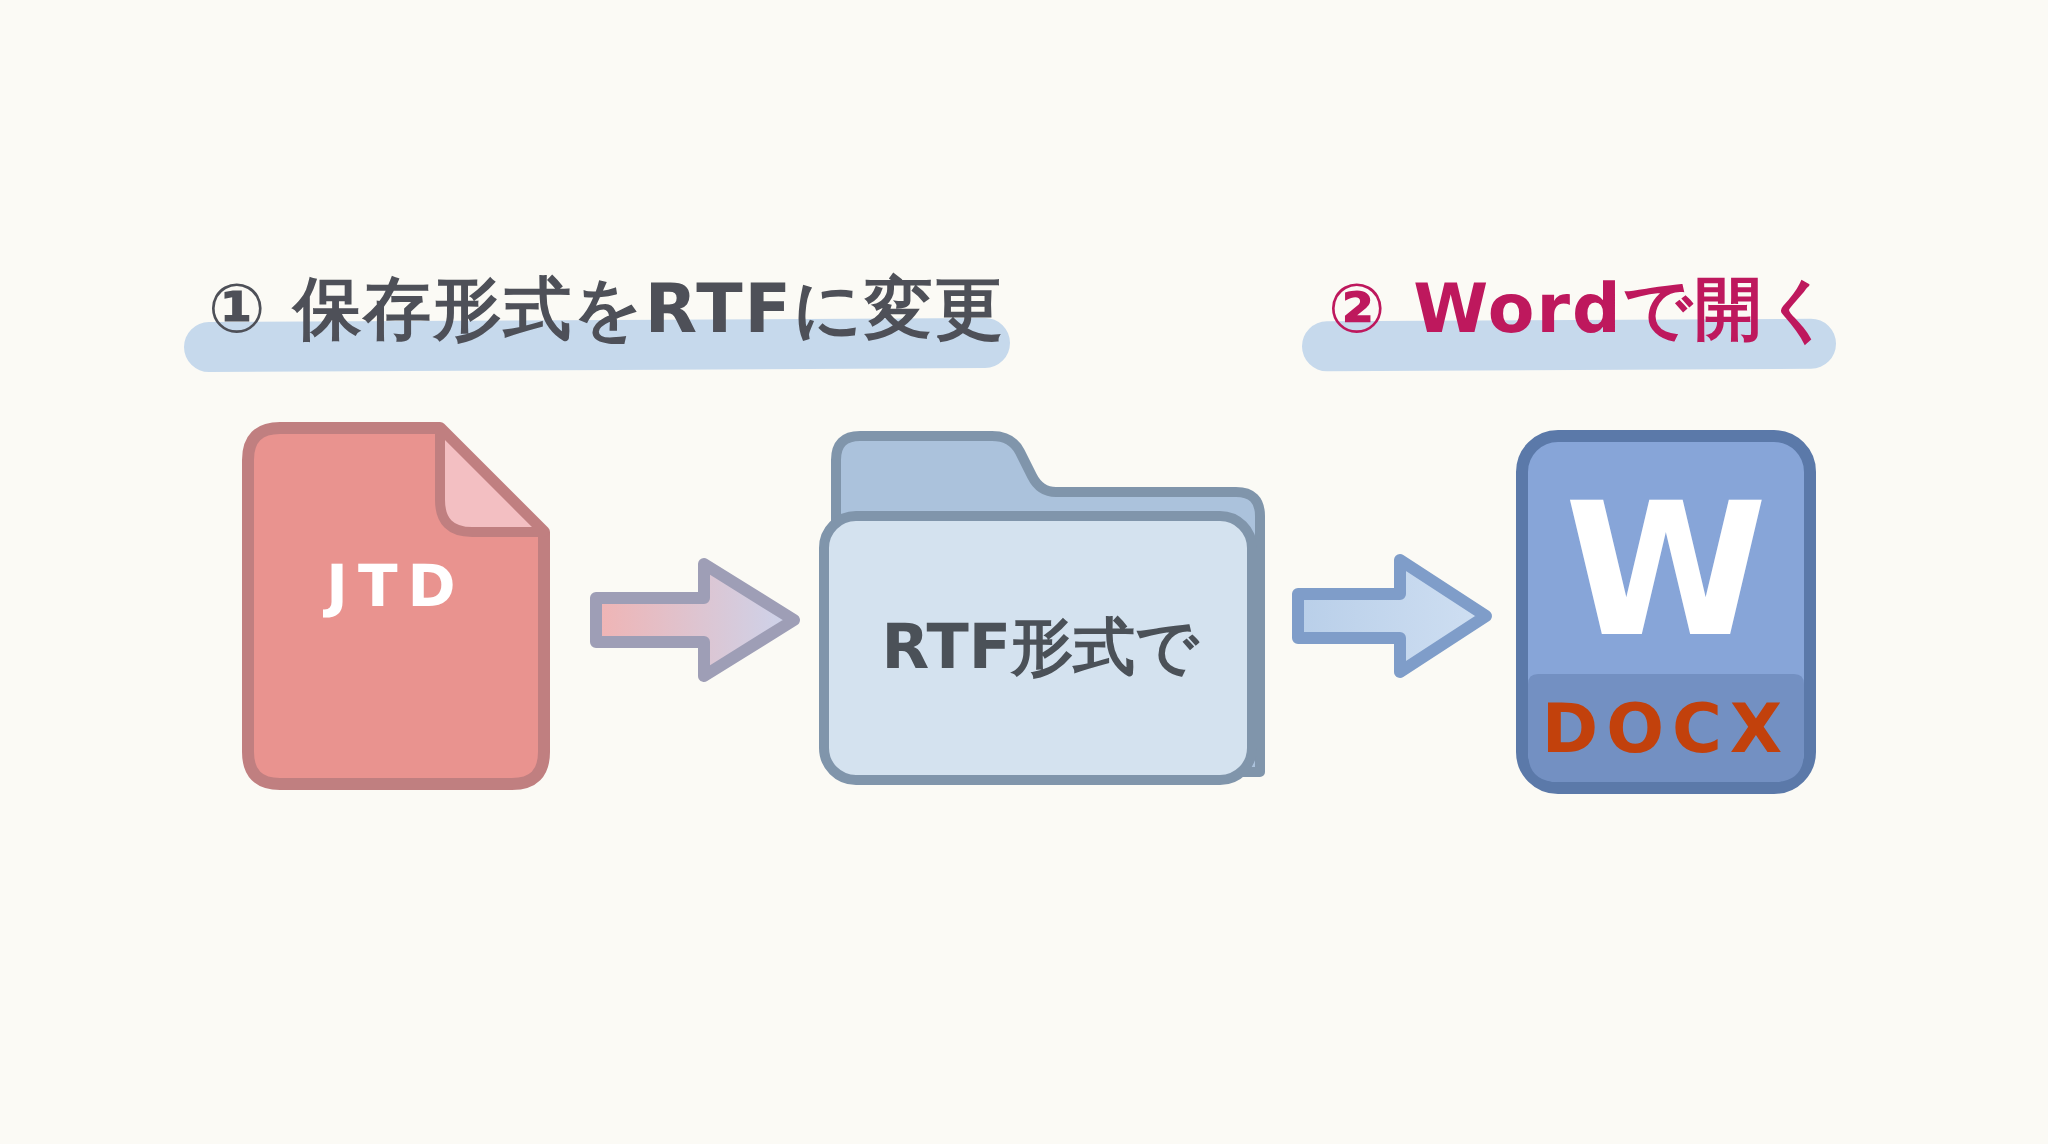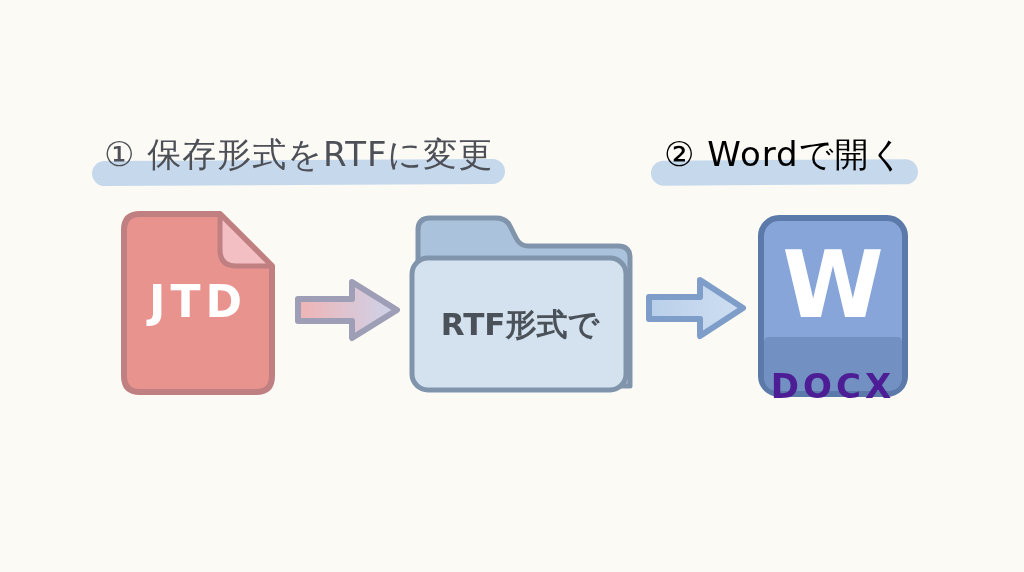--- a/index.html
+++ b/index.html
@@ -21,32 +21,32 @@
     height: 25px;
     border-radius: 13px;
     z-index: 1;
   }
   .hl1 { left: 92px;  top: 160px; width: 413px; transform: rotate(-0.3deg); }
   .hl2 { left: 651px; top: 160px; width: 267px; transform: rotate(-0.3deg); }
   .step-label {
     position: absolute;
     z-index: 2;
     font-size: 34px;
-    font-weight: 400;
+    font-weight: 700;
     letter-spacing: 1px;
     white-space: nowrap;
   }
   .step1 { left: 104px; top: 132px; }
   .step2 { left: 664px; top: 132px; }
 
   .jtd-svg    { left: 116px; top: 206px; width: 164px; height: 194px; }
   .jtd-label  {
     left: 116px; top: 276px; width: 164px;
     text-align: center;
-    font-size: 44px; font-weight: bold; letter-spacing: 5px;
+    font-size: 29px; font-weight: bold; letter-spacing: 5px;
     z-index: 2;
   }
 
   .arrow1 { left: 292px; top: 274px; width: 112px; height: 72px; }
   .arrow2 { left: 644px; top: 272px; width: 104px; height: 72px; }
 
   .folder-svg   { left: 402px; top: 206px; width: 236px; height: 196px; }
   .folder-label {
     left: 402px; top: 283px; width: 236px;
     text-align: center;
@@ -71,21 +71,21 @@
 </style>
 </head>
 <body>
 
 <div class="canvas">
 
   <div class="hl hl1" style="background-color: rgb(198, 217, 236);"></div>
   <div class="step-label step1" style="color: rgb(78, 80, 88);">① 保存形式をRTFに変更</div>
 
   <div class="hl hl2" style="background-color: rgb(198, 217, 236);"></div>
-  <div class="step-label step2" style="color: #000000;">② Wordで開く</div>
+  <div class="step-label step2" style="color: #be185d;">② Wordで開く</div>
 
   <svg class="abs jtd-svg" viewBox="0 0 164 194">
     <path d="M 24 8 L 104 8 L 156 60 L 156 170 Q 156 186 140 186 L 24 186 Q 8 186 8 170 L 8 24 Q 8 8 24 8 Z" stroke-width="6" stroke-linejoin="round" fill="#e9938f" stroke="#c07f80"></path>
     <path d="M 104 8 L 104 44 Q 104 60 120 60 L 156 60 Z" stroke-width="5" stroke-linejoin="round" fill="#f3bfc2" stroke="#c07f80"></path>
   </svg>
   <div class="abs jtd-label" style="color: rgb(255, 255, 255);">JTD</div>
 
   <svg class="abs arrow1" viewBox="0 0 112 72">
     <defs>
       <linearGradient id="arrow1-grad" x1="0" y1="0" x2="1" y2="0">
@@ -112,15 +112,15 @@
       </linearGradient>
     </defs>
     <polygon points="5,25 56,25 56,8 99,36 56,64 56,47 5,47" fill="url(#arrow2-grad)" stroke-width="6" stroke-linejoin="round" stroke="#7f9dc9"></polygon>
   </svg>
 
   <svg class="abs word-svg" viewBox="0 0 160 192">
     <rect x="8" y="8" width="144" height="176" rx="18" stroke-width="6" fill="#87a5d8" stroke="#5b79a9"></rect>
     <path d="M 11 132 Q 11 127 16 127 L 144 127 Q 149 127 149 132 L 149 166 Q 149 181 134 181 L 26 181 Q 11 181 11 166 Z" fill="#7390c2"></path>
   </svg>
   <div class="abs word-letter" style="color: rgb(255, 255, 255);">W</div>
-  <div class="abs word-badge" style="color: #4c1d95; margin-top: 21px;">DOCX</div>
+  <div class="abs word-badge" style="color: #c2410c;">DOCX</div>
 
 </div>
 
 </body></html>

